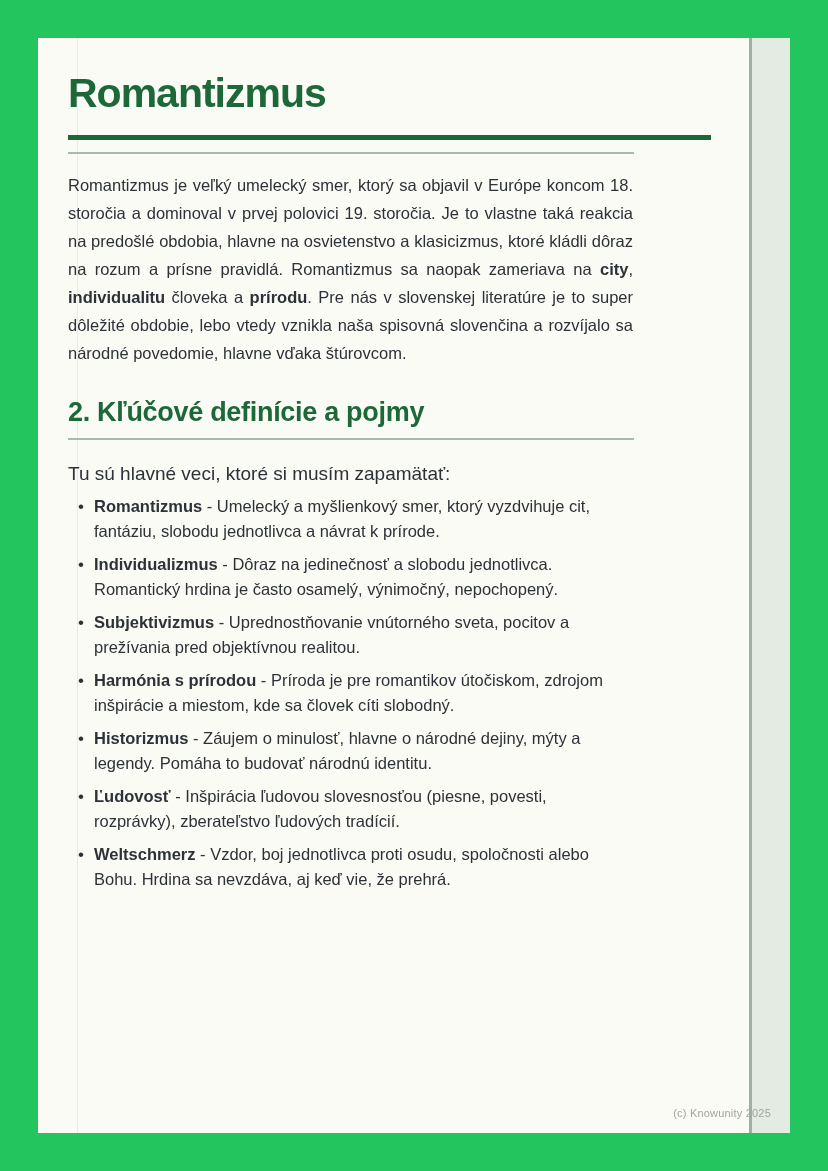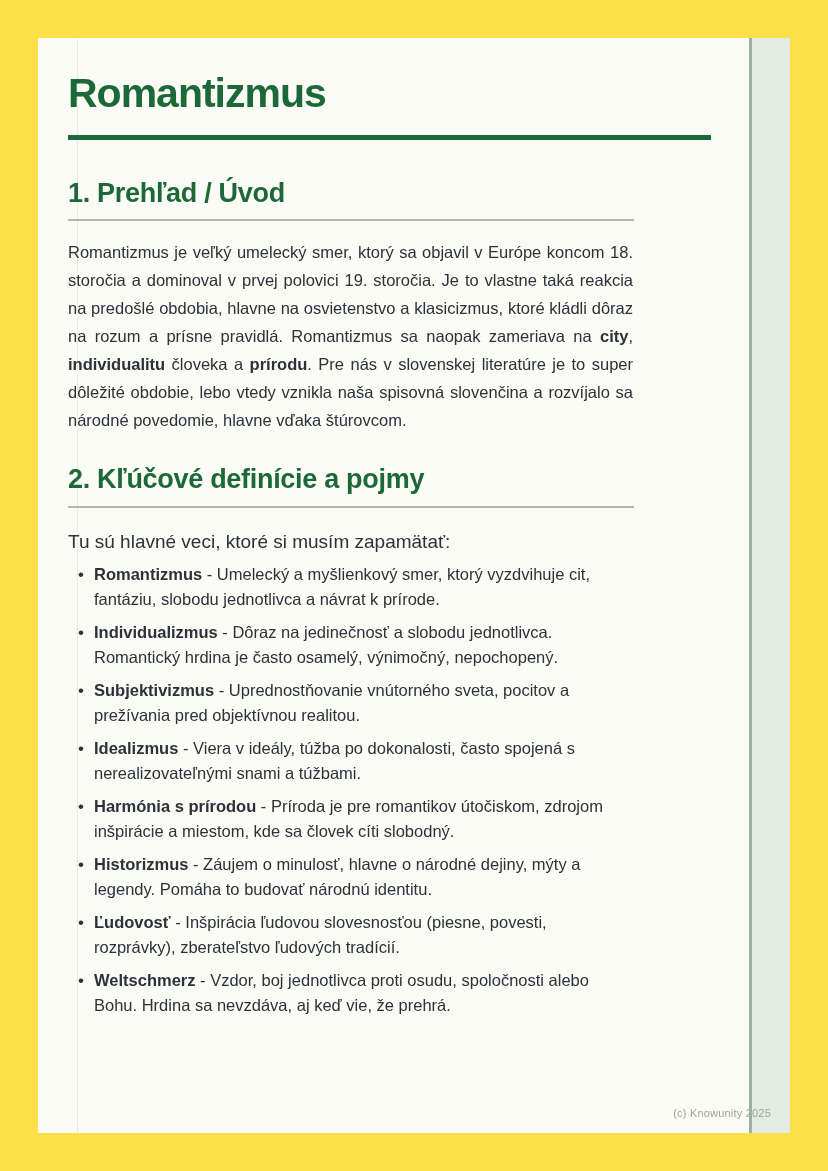--- a/index.html
+++ b/index.html
@@ -2,21 +2,21 @@
 <html style="--accent: #1d6839; --rule-soft: #a8bbac; --stripe: #9eb0a2; --stripe-fill: #e4ebe3; --card-bg: #fbfbf6; --text: #2d3238; --muted: #a0a59f;"><head>
 <meta charset="utf-8">
 <style>
   :root{
     --accent:#1d6839; --rule-soft:#a8bbac; --stripe:#9eb0a2; --stripe-fill:#e4ebe3;
     --card-bg:#fbfbf6; --text:#2d3238; --muted:#a0a59f;
   }
   *{margin:0;padding:0;box-sizing:border-box;}
   html,body{width:828px;height:1171px;background:#ffffff;overflow:hidden;
     font-family:"Liberation Sans", sans-serif;}
-  .page{position:relative;width:828px;height:1171px;background:#fde047;}
+  .page{position:relative;width:828px;height:1171px;background:#22c55e;}
   .card{position:absolute;left:38px;top:38px;width:752px;height:1095px;background:var(--card-bg);}
   .paper-margin-line{position:absolute;left:39px;top:0;bottom:0;width:1px;
     background:rgba(150,140,110,0.14);}
   .right-col{position:absolute;right:0;top:0;bottom:0;width:38px;background:var(--stripe-fill);}
   .right-rule{position:absolute;right:38px;top:0;bottom:0;width:3px;background:var(--stripe);}
   .content{position:absolute;left:30px;top:0;width:565px;color:var(--text);}
   h1.doc-title{margin-top:34px;font-size:41px;line-height:1.05;font-weight:800;
     letter-spacing:-1px;color:var(--accent);}
   .title-rule{width:643px;height:5px;background:var(--accent);margin-top:20px;}
   h2.section-heading{font-size:27px;line-height:1.05;font-weight:800;letter-spacing:-0.3px;
@@ -43,33 +43,31 @@
 <div class="page">
   <div class="card">
     <div class="paper-margin-line"></div>
     <div class="right-col"></div>
     <div class="right-rule"></div>
 
     <div class="content">
       <h1 class="doc-title">Romantizmus</h1>
       <div class="title-rule"></div>
 
-      <h2 class="section-heading h-first">1. Prehľad / Úvod</h2>
       <div class="section-rule"></div>
       <p class="body-paragraph" id="intro-paragraph">Romantizmus je veľký umelecký smer, ktorý sa objavil v Európe koncom 18. storočia a dominoval v prvej polovici 19. storočia. Je to vlastne taká reakcia na predošlé obdobia, hlavne na osvietenstvo a klasicizmus, ktoré kládli dôraz na rozum a prísne pravidlá. Romantizmus sa naopak zameriava na <strong>city</strong>, <strong>individualitu</strong> človeka a <strong>prírodu</strong>. Pre nás v slovenskej literatúre je to super dôležité obdobie, lebo vtedy vznikla naša spisovná slovenčina a rozvíjalo sa národné povedomie, hlavne vďaka štúrovcom.</p>
 
       <h2 class="section-heading h-second">2. Kľúčové definície a pojmy</h2>
       <div class="section-rule"></div>
       <p class="list-lead">Tu sú hlavné veci, ktoré si musím zapamätať:</p>
 
       <ul class="terms" id="terms-list">
           <li><strong>Romantizmus</strong> - Umelecký a myšlienkový smer, ktorý vyzdvihuje cit, fantáziu, slobodu jednotlivca a návrat k prírode.</li>
           <li><strong>Individualizmus</strong> - Dôraz na jedinečnosť a slobodu jednotlivca. Romantický hrdina je často osamelý, výnimočný, nepochopený.</li>
           <li><strong>Subjektivizmus</strong> - Uprednostňovanie vnútorného sveta, pocitov a prežívania pred objektívnou realitou.</li>
-          <li><strong>Idealizmus</strong> - Viera v ideály, túžba po dokonalosti, často spojená s nerealizovateľnými snami a túžbami.</li>
           <li><strong>Harmónia s prírodou</strong> - Príroda je pre romantikov útočiskom, zdrojom inšpirácie a miestom, kde sa človek cíti slobodný.</li>
           <li><strong>Historizmus</strong> - Záujem o minulosť, hlavne o národné dejiny, mýty a legendy. Pomáha to budovať národnú identitu.</li>
           <li><strong>Ľudovosť</strong> - Inšpirácia ľudovou slovesnosťou (piesne, povesti, rozprávky), zberateľstvo ľudových tradícií.</li>
           <li><strong>Weltschmerz</strong> - Vzdor, boj jednotlivca proti osudu, spoločnosti alebo Bohu. Hrdina sa nevzdáva, aj keď vie, že prehrá.</li>
         </ul>
     </div>
 
     <div class="footer">(c) Knowunity 2025</div>
   </div>
 </div>

